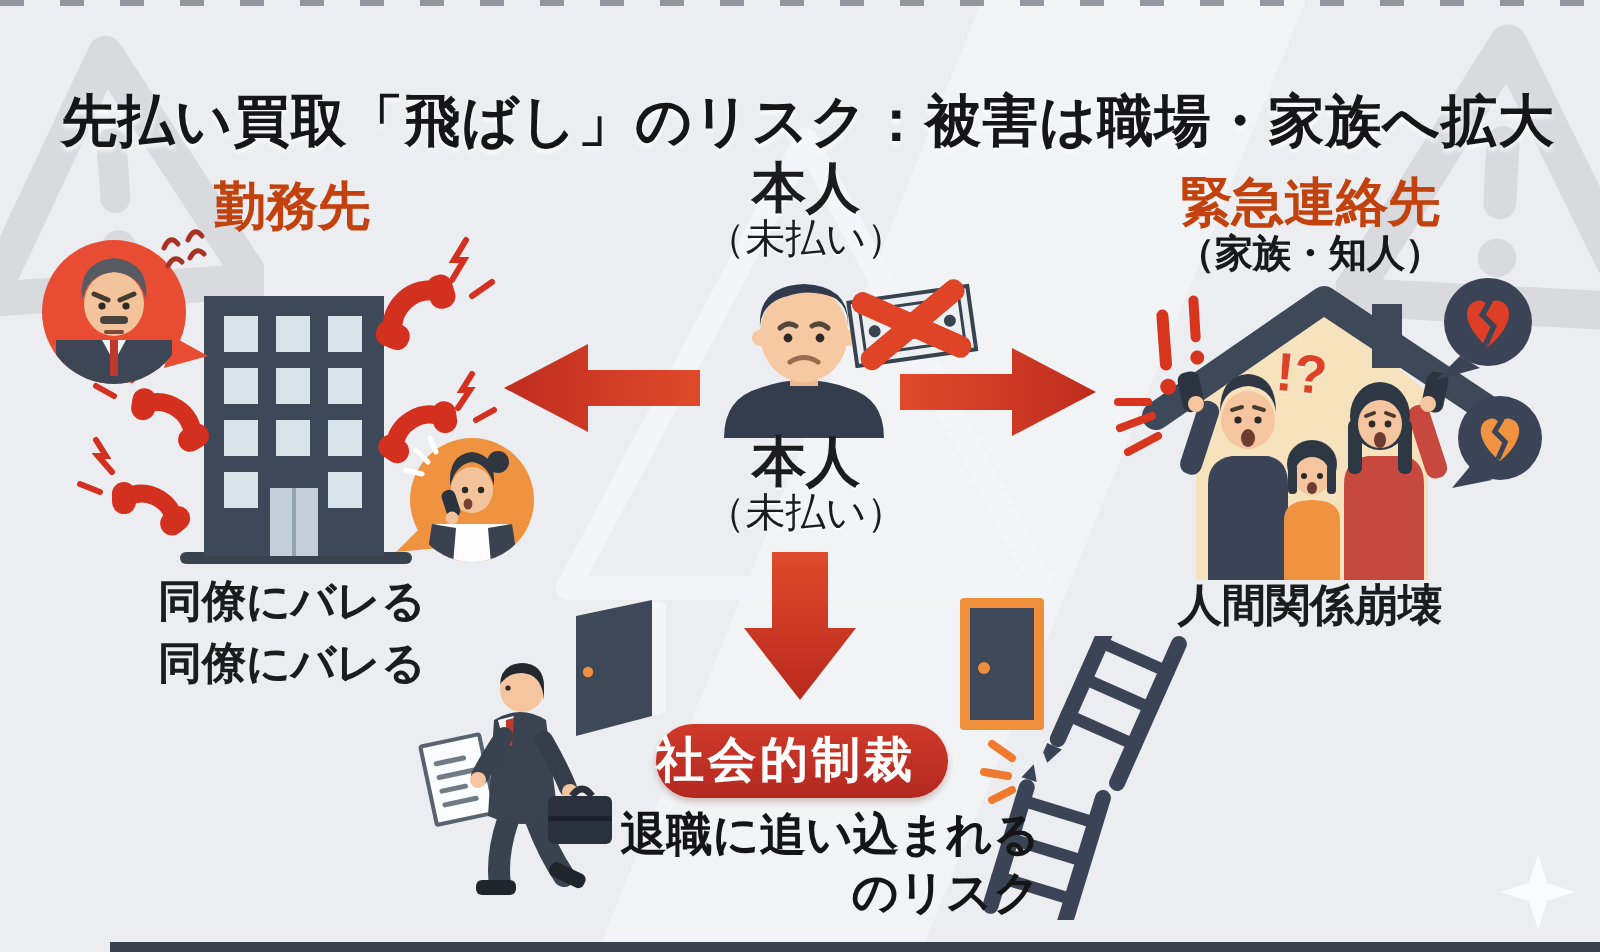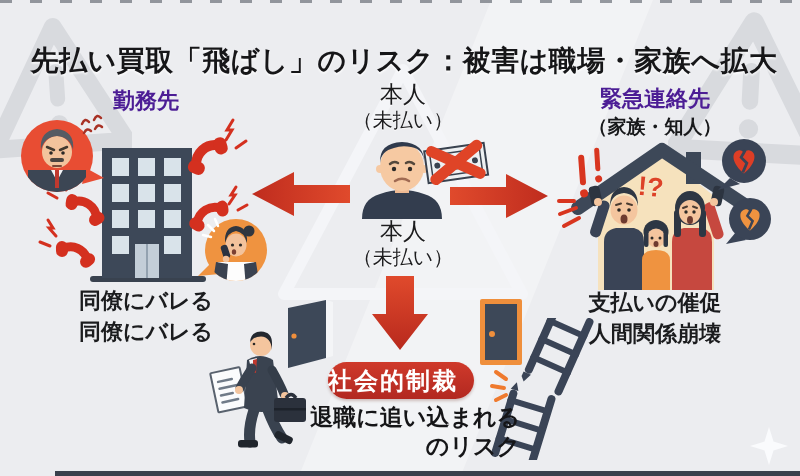--- a/index.html
+++ b/index.html
@@ -18,25 +18,25 @@
   .band{
     left:388px;top:-60px;width:150px;height:660px;
     background:rgba(255,255,255,.33);transform:rotate(22deg);
   }
   .title{
     top:14px;left:4px;width:800px;text-align:center;
     font-size:28px;font-weight:900;letter-spacing:.5px;color:#161618;
     text-shadow:0 2px 2px rgba(255,255,255,.75);
     margin-top:28px;
   }
-  .col-head{font-size:22px;font-weight:900;text-align:center;color:#4c1d95;}
+  .col-head{font-size:26px;font-weight:900;text-align:center;color:#c2410c;}
   .col-sub{font-size:19px;font-weight:800;text-align:center;color:#17181a;}
   .caption{font-size:22px;font-weight:800;text-align:center;line-height:31px;color:#1b1c1e;}
   .person-label{text-align:center;text-shadow:0 1px 0 rgba(255,255,255,.8);}
-  .person-label .nm{font-size:23px;font-weight:400;line-height:29px;}
+  .person-label .nm{font-size:27px;font-weight:700;line-height:29px;}
   .person-label .st{font-size:20px;font-weight:400;line-height:23px;}
   .badge{
     top:362px;left:328px;width:146px;height:37px;border-radius:19px;
     background:linear-gradient(180deg,#cf3a2b,#b22820);
     color:#fff;font-size:24px;font-weight:900;letter-spacing:2px;
     line-height:37px;box-shadow:0 2px 3px rgba(100,30,20,.25);
   }
   .conseq{font-size:23px;font-weight:900;text-align:right;color:#151517;}
   .shock{font-size:27px;font-weight:900;color:#dd4227;transform:rotate(5deg);
          text-shadow:0 1px 0 rgba(255,255,255,.5);}
@@ -326,21 +326,20 @@
       <g transform="translate(200,90) scale(1.05)">
         <path d="M0 10 C -10 2 -12 -8 -5 -10 C -1.5 -11 0 -8 0 -5.5 C 0 -8 1.5 -11 5 -10 C 12 -8 10 2 0 10 Z" fill="#ef9340"></path>
         <path d="M1 -10 L-2.5 -4 L2.5 1 L-1 9" stroke="#3a4456" stroke-width="2.4" fill="none"></path>
       </g>
     </g>
   </svg>
 
   <div class="abs shock" style="left:638px;top:172px">!?</div>
 
   <div class="abs caption" style="left:565px;top:287px;width:180px">
-    <div>支払いの催促</div>
     <div>人間関係崩壊</div>
   </div>
 
   <svg class="abs" style="left:280px;top:298px" width="60" height="72" viewBox="0 0 60 72">
     <polygon points="46,2 53,4 53,58 46,60" fill="#f4f5f7"></polygon>
     <polygon points="8,10 46,2 46,60 8,70" fill="#3d4858"></polygon>
     <circle cx="14" cy="38" r="2.6" fill="#ef8f3c"></circle>
   </svg>
 
   <svg class="abs" style="left:479px;top:298px" width="46" height="70" viewBox="0 0 46 70">

